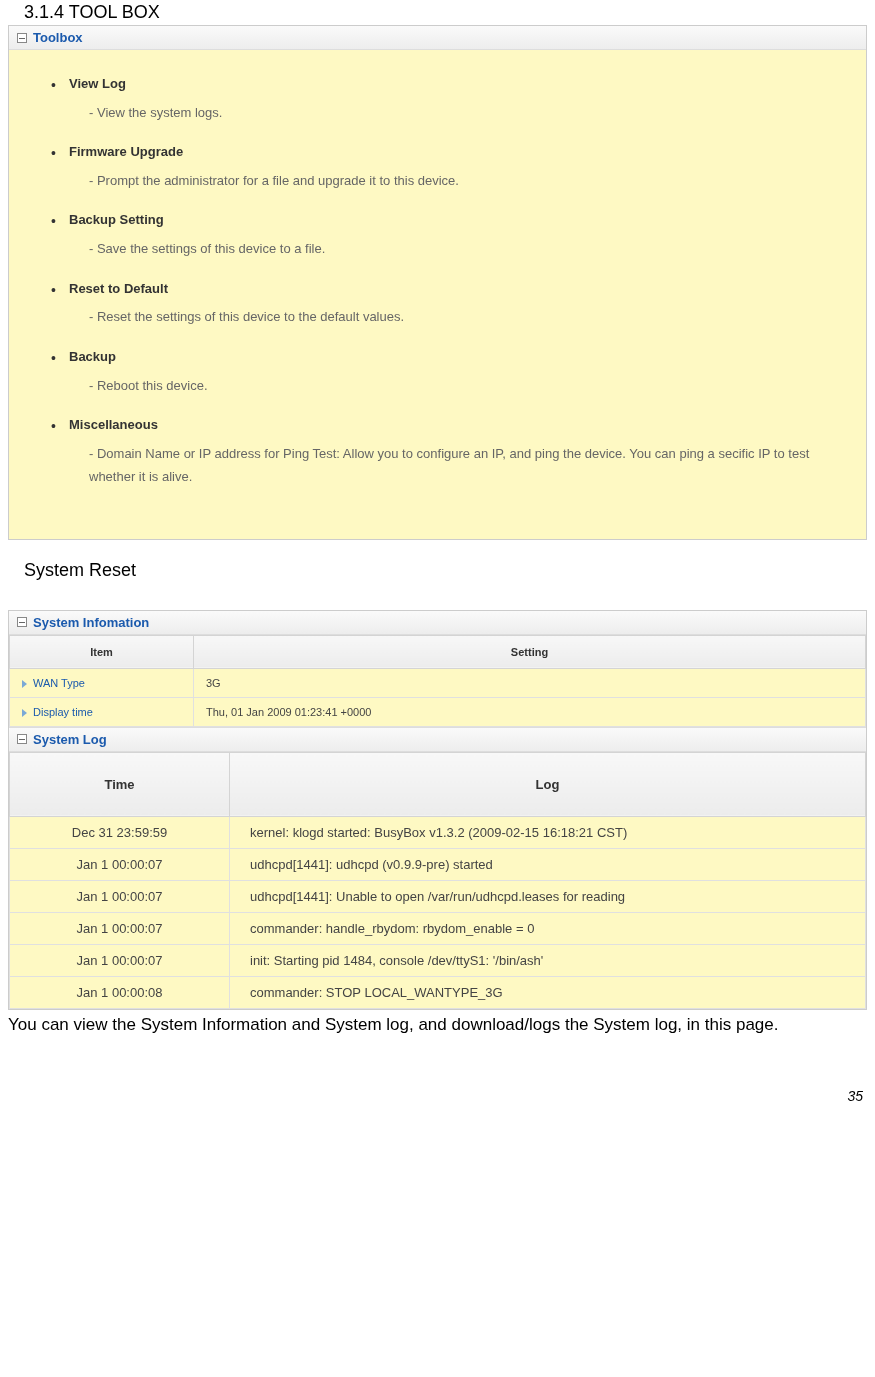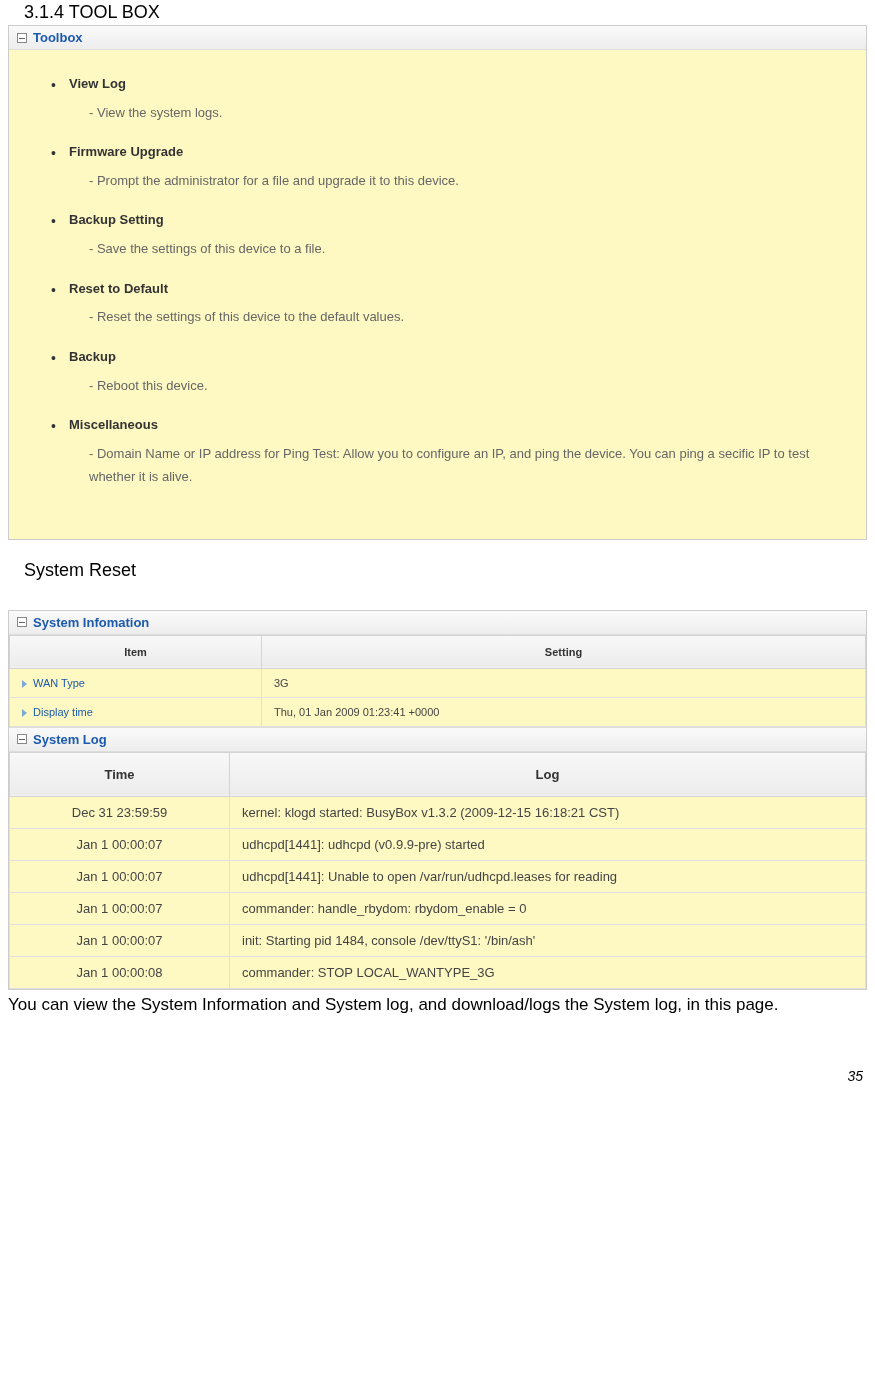--- a/index.html
+++ b/index.html
@@ -94,21 +94,21 @@
       font-weight: bold;
       color: #333;
       text-align: center;
     }
     .info-table td {
       border: 1px solid #e0e0e0;
       padding: 8px 12px;
       color: #444;
     }
     .info-table td.label-cell {
-      width: 252px;
+      width: 184px;
       color: #1b5aad;
       text-align: left;
     }
     .info-table td.label-cell .arrow {
       display: inline-block;
       width: 0;
       height: 0;
       border-top: 4px solid transparent;
       border-bottom: 4px solid transparent;
       border-left: 5px solid #7aa9d6;
@@ -116,28 +116,28 @@
       vertical-align: middle;
     }
     .log-table {
       width: 100%;
       border-collapse: collapse;
       font-size: 13px;
     }
     .log-table th {
       background: linear-gradient(to bottom, #f8f8f8, #ececec);
       border: 1px solid #d4d4d4;
-      padding: 14px 12px;
+      padding: 24px 12px;
       font-weight: bold;
       color: #333;
       text-align: center;
     }
     .log-table td {
       border: 1px solid #e0e0e0;
-      padding: 8px 12px;
+      padding: 8px 20px;
       color: #444;
     }
     .log-table td.time-cell {
       width: 220px;
       text-align: center;
     }
     .page-note {
       font-size: 17px;
       color: #000;
       padding: 0 8px 8px 8px;
@@ -223,21 +223,21 @@
   <table class="log-table">
     <thead>
       <tr>
         <th>Time</th>
         <th>Log</th>
       </tr>
     </thead>
     <tbody>
       <tr>
         <td class="time-cell">Dec 31 23:59:59</td>
-        <td>kernel: klogd started: BusyBox v1.3.2 (2009-12-15 16:18:21 CST)</td>
+        <td>kernel: klogd started: BusyBox v1.3.2 (2009-02-15 16:18:21 CST)</td>
       </tr>
       <tr>
         <td class="time-cell">Jan 1 00:00:07</td>
         <td>udhcpd[1441]: udhcpd (v0.9.9-pre) started</td>
       </tr>
       <tr>
         <td class="time-cell">Jan 1 00:00:07</td>
         <td>udhcpd[1441]: Unable to open /var/run/udhcpd.leases for reading</td>
       </tr>
       <tr>

